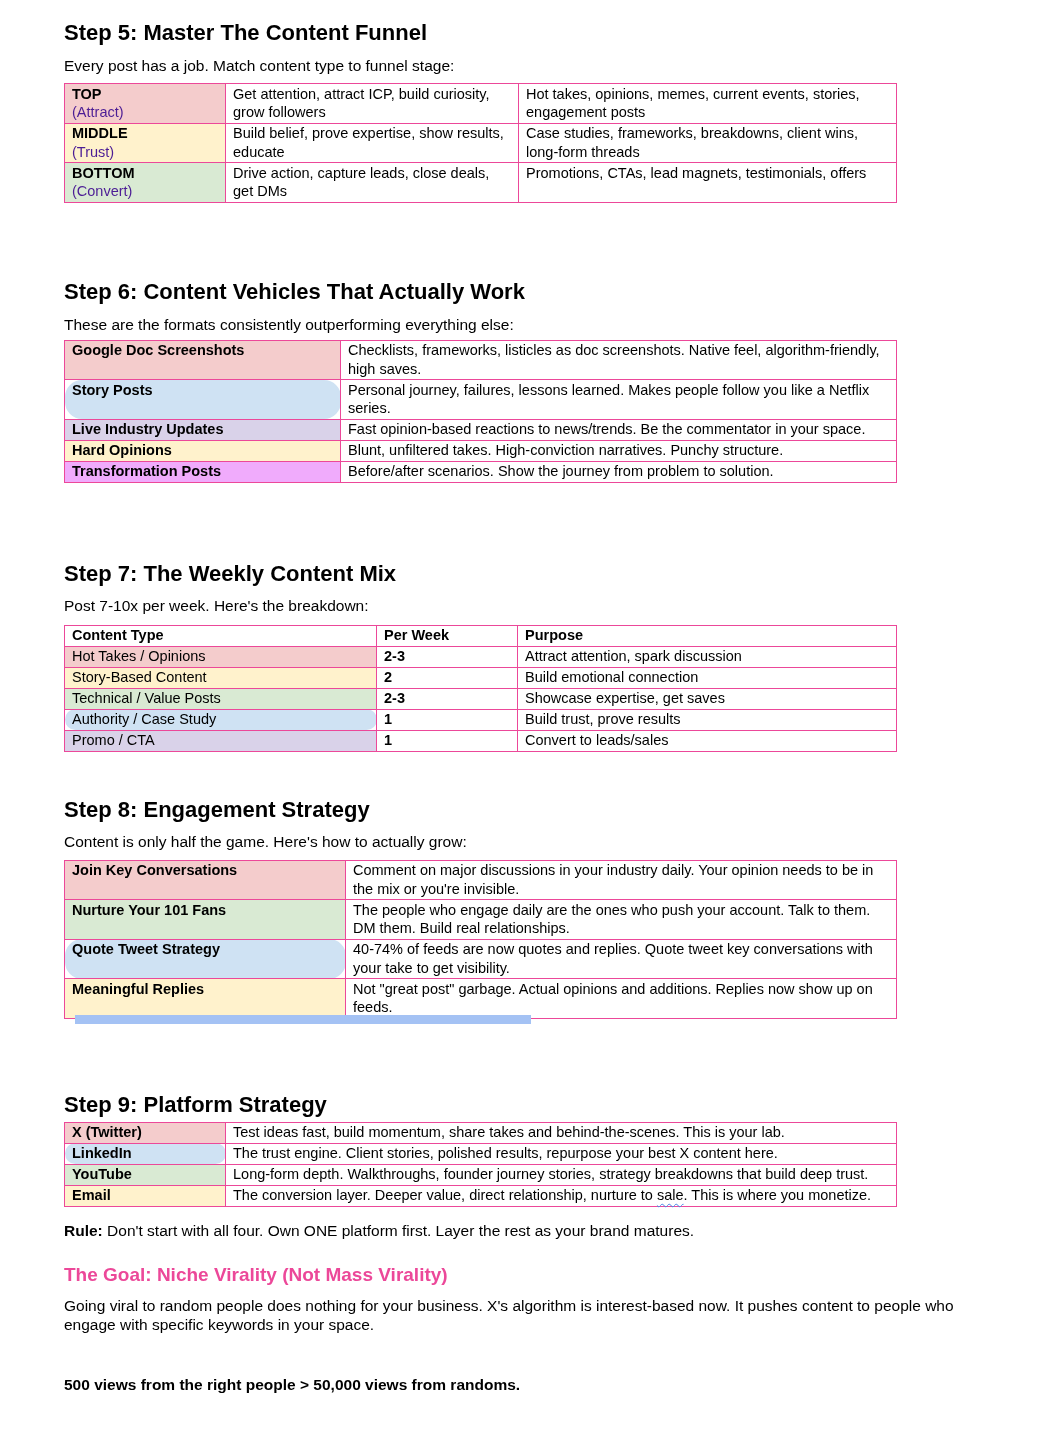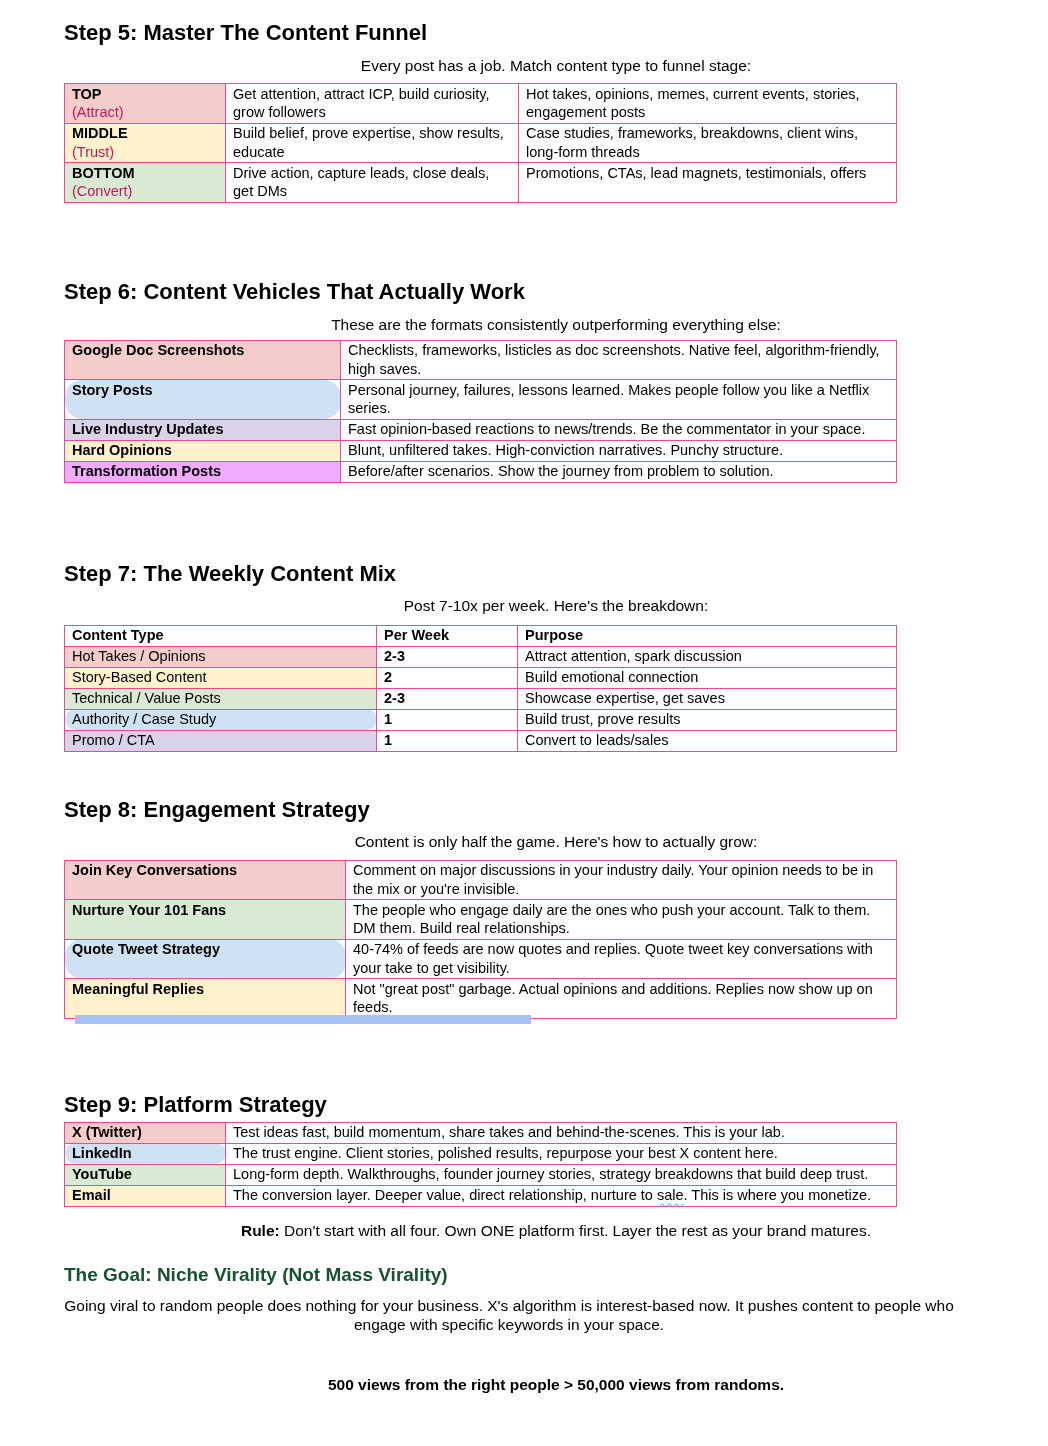--- a/index.html
+++ b/index.html
@@ -6,35 +6,35 @@
   html, body { background: #ffffff; }
   body {
     width: 1048px; height: 1446px;
     font-family: "Liberation Sans", "DejaVu Sans", sans-serif;
     color: #000;
     position: relative;
     overflow: hidden;
   }
   .page { position: relative; width: 1048px; height: 1024px; padding: 19px 0 0 64px; }
   .h2 { font-size: 22px; line-height: 28px; font-weight: 700; color: #000; }
-  .para { font-size: 15.5px; line-height: 19px; color: #000; text-align: center; }
+  .para { font-size: 15.5px; line-height: 19px; color: #000; }
   .tbl { border-collapse: collapse; table-layout: fixed; font-size: 14.5px; width: 832px; }
   .tbl td, .tbl th { border: 1px solid #ec4899; vertical-align: top; padding: 0.5px 7px 1px 7px; line-height: 18.5px; text-align: left; }
   .tbl .lbl { font-weight: 700; }
-  .tbl .sub { color: #be185d; font-weight: 400; }
+  .tbl .sub { color: #4c1d95; font-weight: 400; }
   .tbl th { font-weight: 700; }
   .center { text-align: center; }
   .bold { font-weight: 700; }
   .c-pink   { background: #f4cccc; }
   .c-yellow { background: #fff2cc; }
   .c-green  { background: #d9ead3; }
   .c-blue   { background: #cfe2f3; border-radius: 17px; }
   .c-purple { background: #d9d2e9; }
   .c-cyan   { background: #f0abfc; }
-  .goal-h { font-size: 19px; line-height: 24px; font-weight: 700; color: #14532d; }
+  .goal-h { font-size: 19px; line-height: 24px; font-weight: 700; color: #ec4899; }
   .goal-p { width: 890px; }
   .squiggle {
     text-decoration-line: underline;
     text-decoration-style: wavy;
     text-decoration-color: #4a86e8;
     text-decoration-thickness: 1px;
     text-underline-offset: 3px;
   }
   .partial-row { position: absolute; left: 75px; bottom: 0; width: 456px; height: 9px; background: #a4c2f4; }
 </style>

